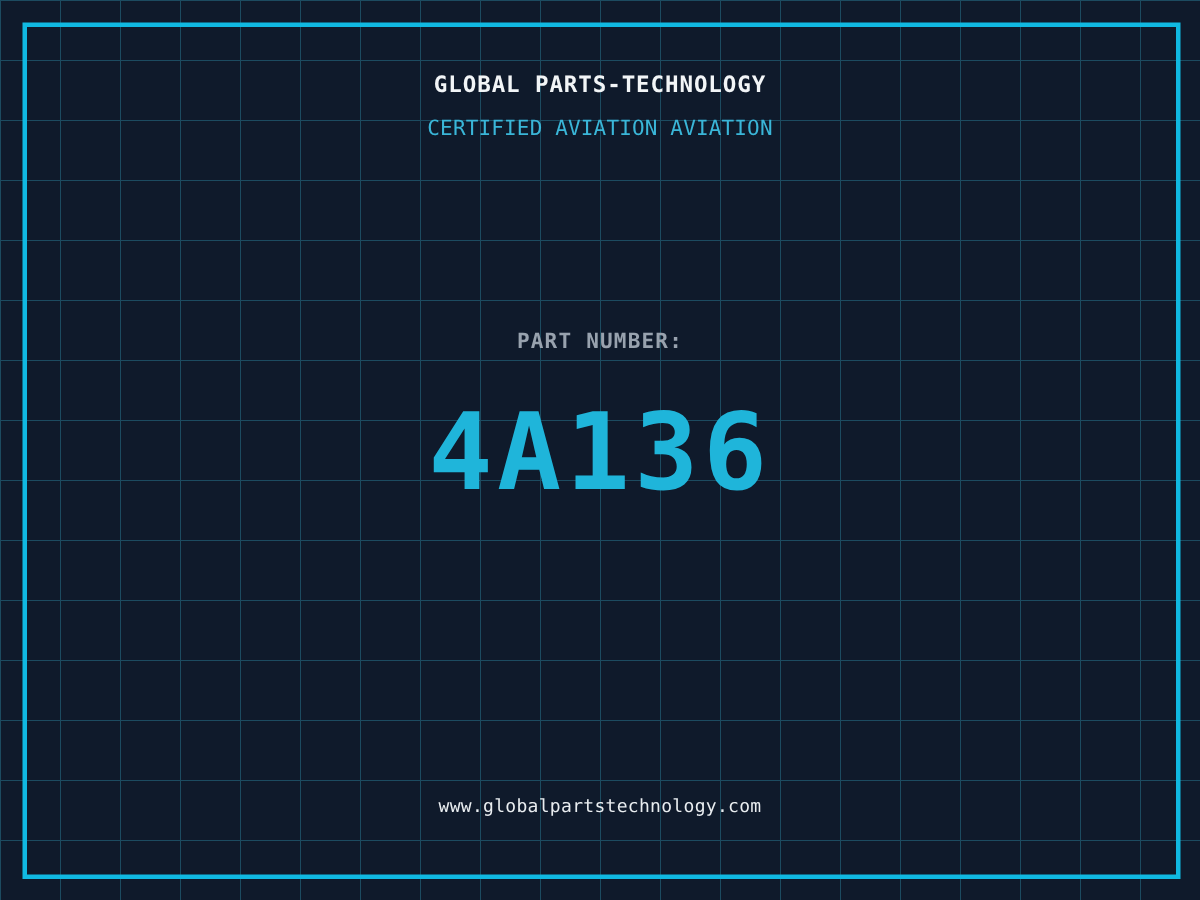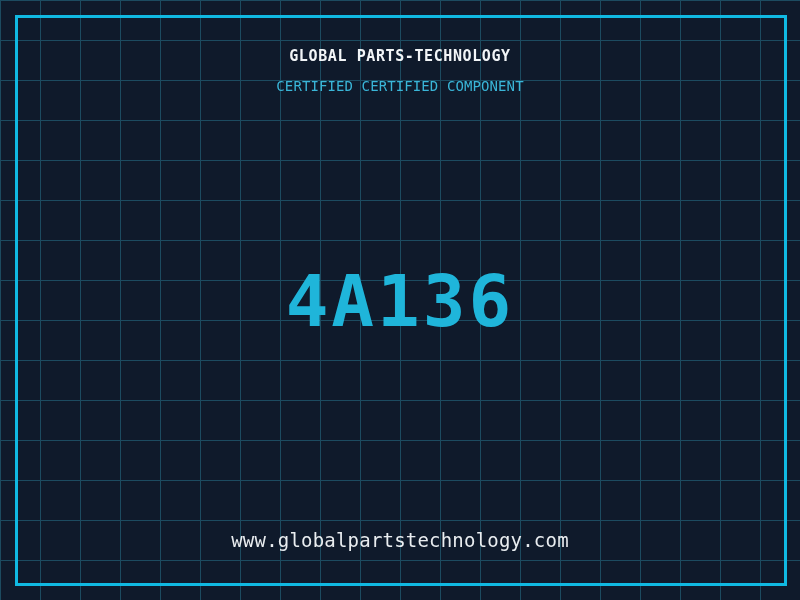--- a/index.html
+++ b/index.html
@@ -73,33 +73,34 @@
   }
   .part-number {
     top: 266px;
     font-size: 71px;
     font-weight: bold;
     letter-spacing: 3px;
     color: var(--part-number);
   }
   .website-url {
     top: 531px;
-    font-size: 19px;
+    font-size: 12px;
     font-weight: normal;
     letter-spacing: 0.2px;
     color: var(--url);
   }
 </style>
 </head>
 <body>
 
 <div class="canvas">
   <div class="frame"></div>
 
   <div class="text-line brand-title">GLOBAL PARTS-TECHNOLOGY</div>
 
-  <div class="text-line certification-subtitle">CERTIFIED CERTIFIED COMPONENT</div>
+  <div class="text-line certification-subtitle">CERTIFIED AVIATION AVIATION</div>
 
+  <div class="text-line part-label">PART NUMBER:</div>
 
   <div class="text-line part-number">4A136</div>
 
   <div class="text-line website-url">www.globalpartstechnology.com</div>
 </div>
 
 </body></html>

